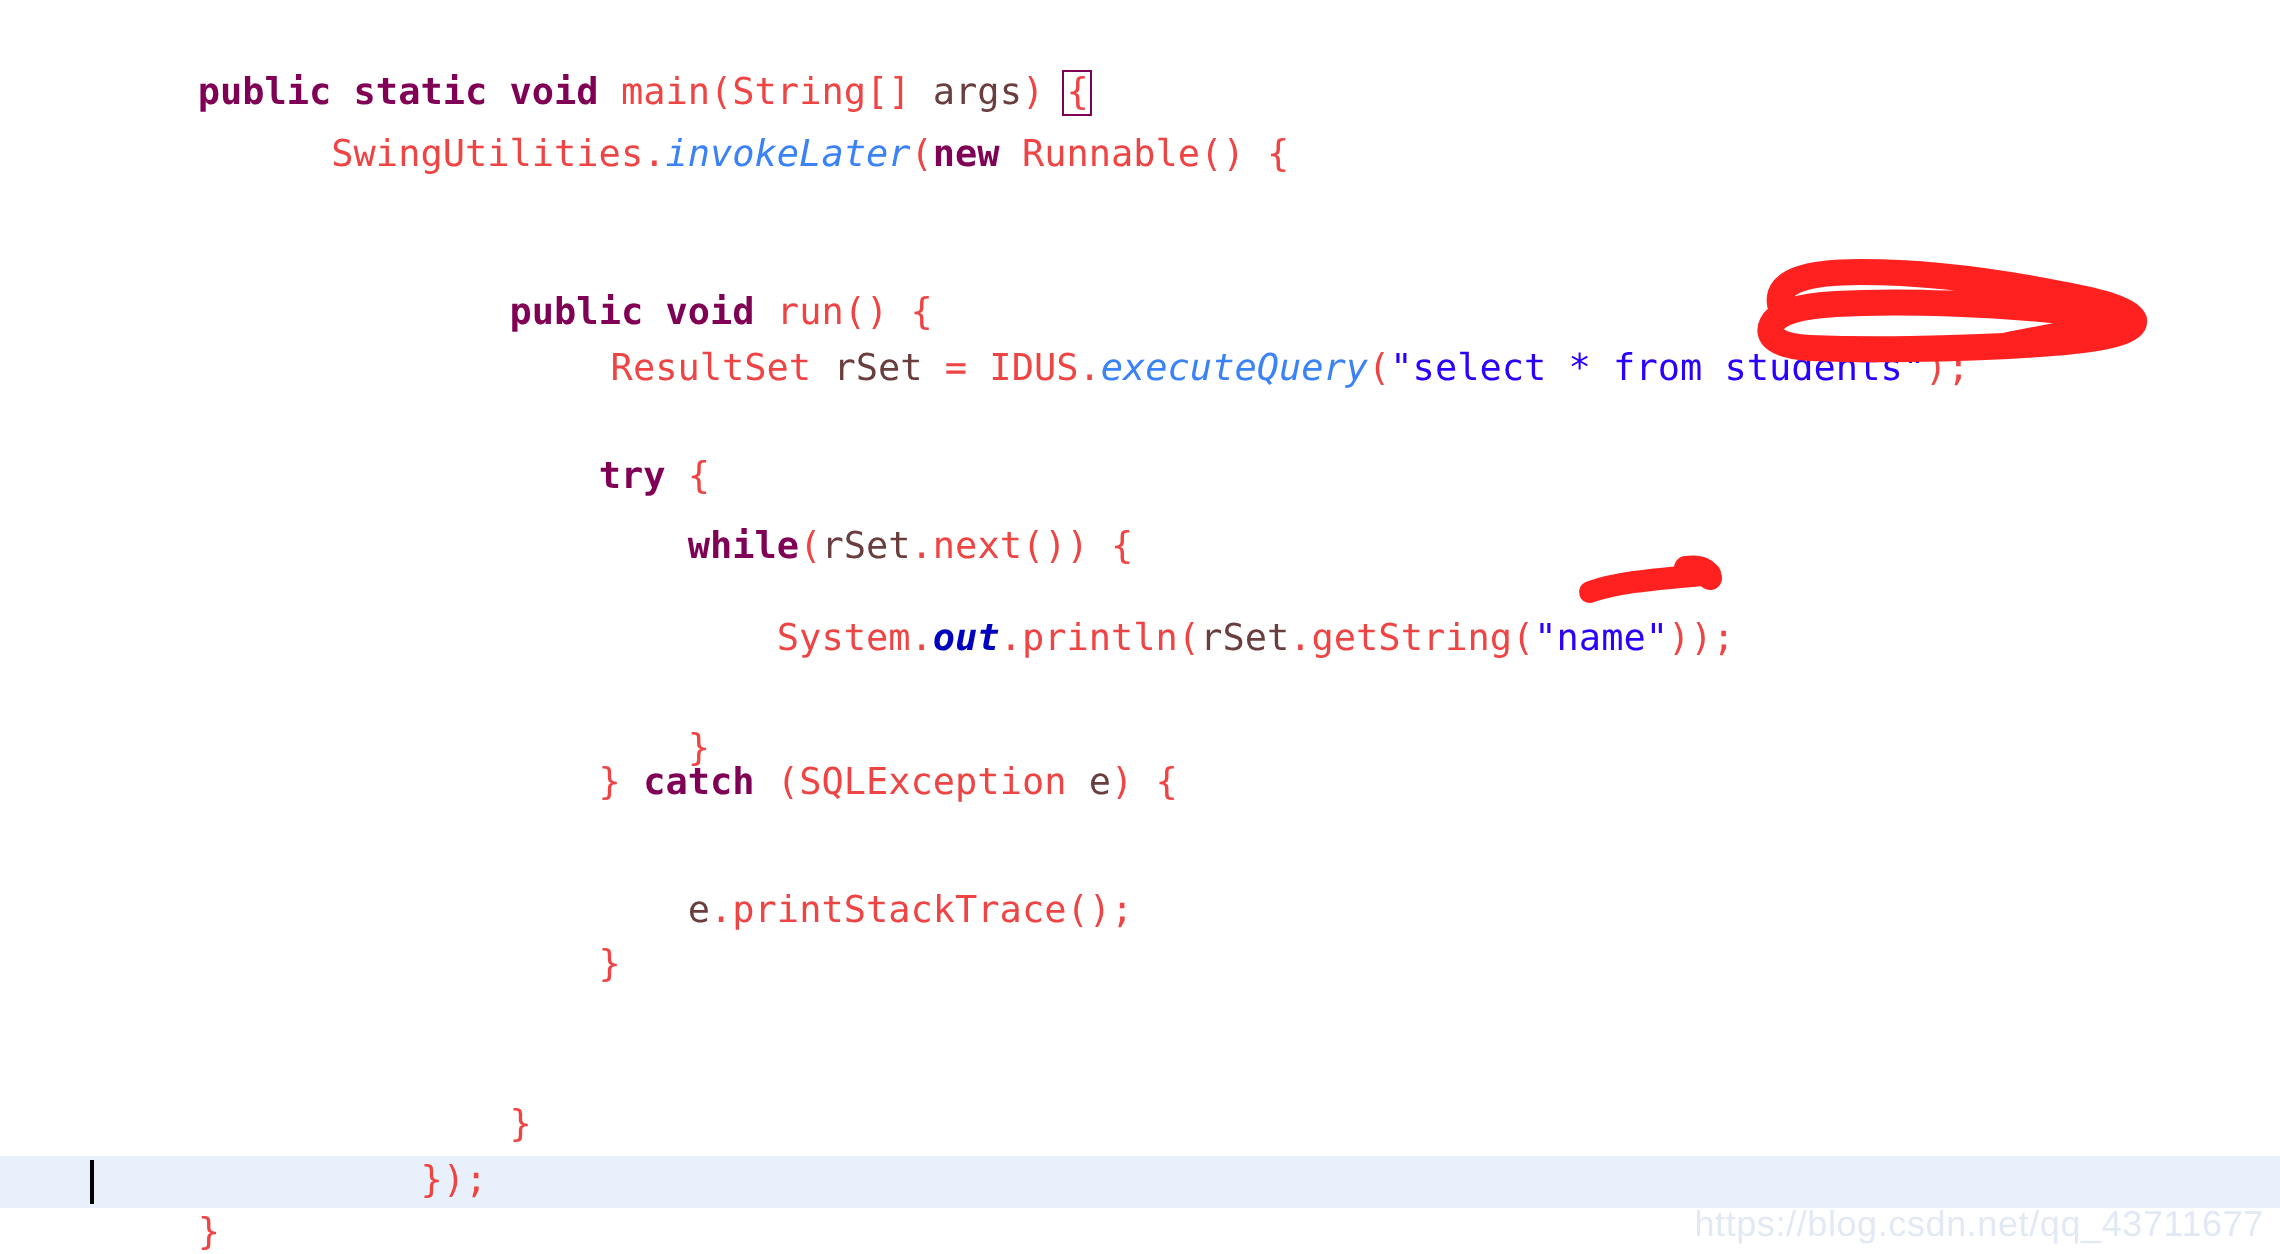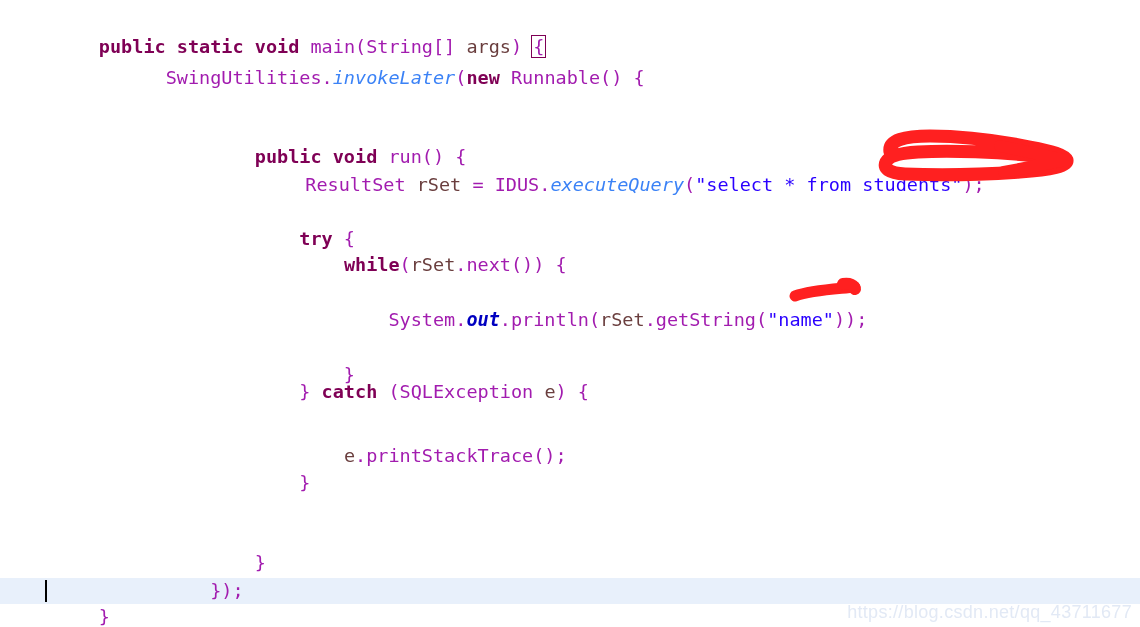--- a/index.html
+++ b/index.html
@@ -41,21 +41,21 @@
   }
 
   
   .kw   { color: #7F0055; font-weight: bold; }
   .str  { color: #2A00FF; }
   .cmt  { color: #3F7F5F; }
   .todo { color: #7F9FBF; font-weight: bold; }
   .lvar { color: #6A3E3E; }
   .sfld { color: #0000C0; font-style: italic; font-weight: bold; }
   .mth  { color: #3b82f6; font-style: italic; }
-  .pln  { color: #a21caf; }
+  .pln  { color: #ef4444; }
 
   
   .bracebox {
     outline: 1px solid #7F0055;
     outline-offset: 0px;
     padding: 0 1px;
     margin: 0 -1px;
   }
 
   
@@ -116,21 +116,21 @@
     </div>
 
     <div class="line" style="top:146px;margin-left:6px;">
       <span class="txt"><span class="pln">                  ResultSet </span><span class="lvar">rSet</span><span class="pln"> = IDUS.</span><span class="mth">executeQuery</span><span class="pln">(</span><span class="str">"select * from students"</span><span class="pln">);</span></span>
     </div>
 
     <div class="line" style="top:200px;">
       <span class="txt"><span class="pln">                  </span><span class="kw">try</span><span class="pln"> {</span></span>
     </div>
 
-    <div class="line" style="top:226px;">
+    <div class="line" style="top:235px;">
       <span class="txt"><span class="pln">                      </span><span class="kw">while</span><span class="pln">(</span><span class="lvar">rSet</span><span class="pln">.next()) {</span></span>
     </div>
 
     <div class="line" style="top:281px;">
       <span class="txt"><span class="pln">                          System.</span><span class="sfld">out</span><span class="pln">.println(</span><span class="lvar">rSet</span><span class="pln">.getString(</span><span class="str">"name"</span><span class="pln">));</span></span>
     </div>
 
     <div class="line" style="top:336px;">
       <span class="txt"><span class="pln">                      }</span></span>
     </div>

